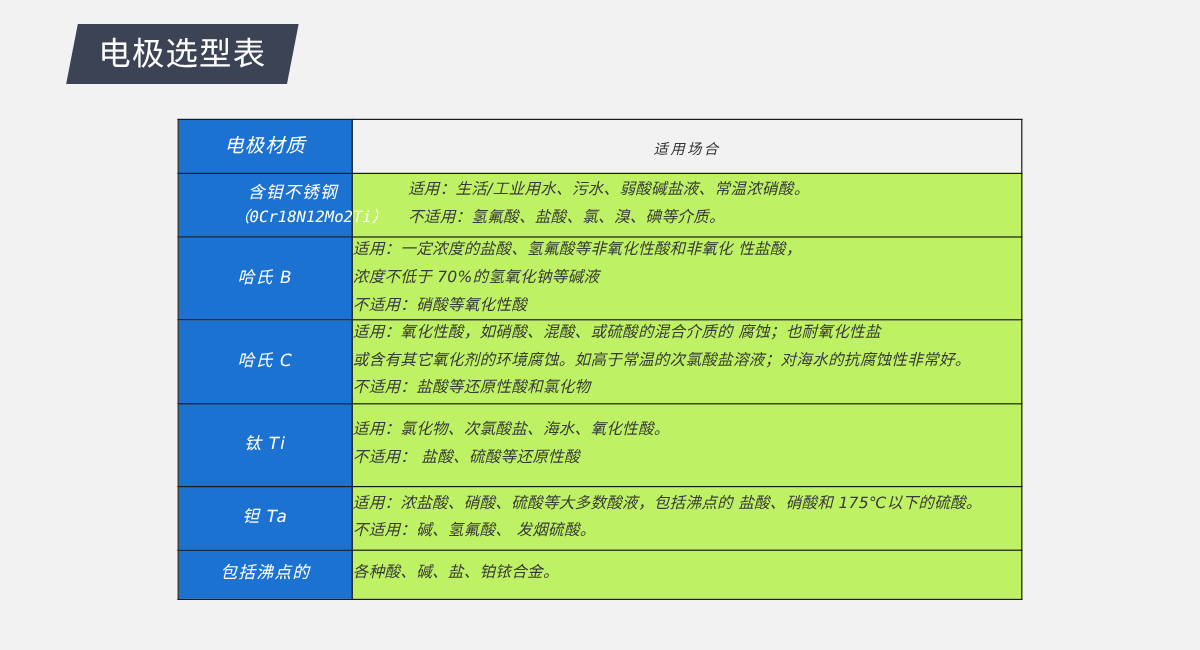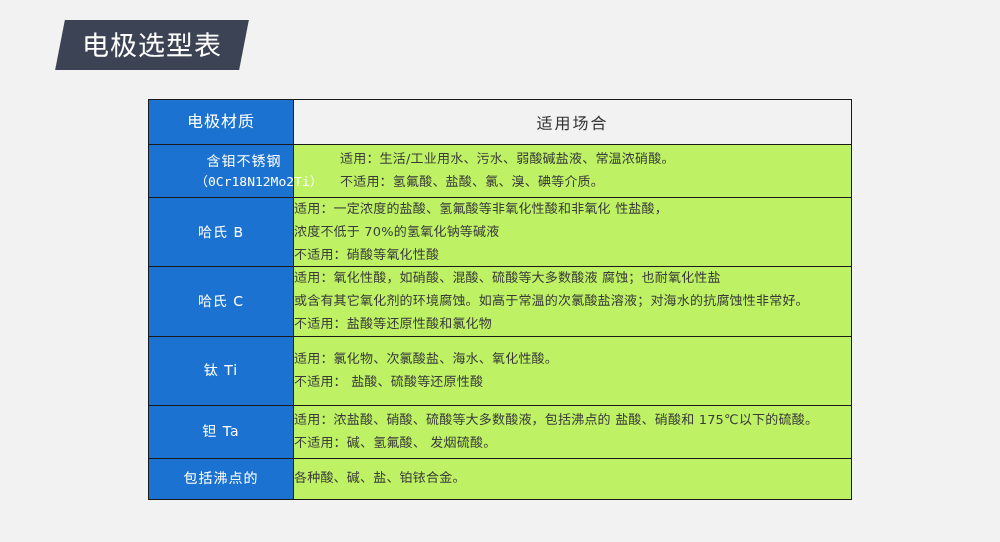--- a/index.html
+++ b/index.html
@@ -42,20 +42,21 @@
 
   
   #selection-table {
     position: absolute;
     left: 148px;
     top: 99px;
     width: 703px;
     border-collapse: collapse;
     table-layout: fixed;
     background: #f2f2f2;
+    font-style: italic;
   }
   #selection-table td {
     border: 1px solid #1a1a1a;
     vertical-align: middle;
     padding: 0;
   }
 
   .mat-cell {
     width: 145px;
     background: #1b72d1;
@@ -92,21 +93,21 @@
   
   #header-row .mat-cell {
     font-size: 16px;
     letter-spacing: 2px;
     padding: 10px 2px;
   }
   #header-row .head-applicable {
     background: #f2f2f2;
     text-align: center;
     color: #333333;
-    font-size: 16px;
+    font-size: 12px;
     letter-spacing: 2px;
     padding: 10px 0;
   }
 
   
   tr#row-0 .mat-cell, tr#row-0 .desc-cell { height: 52px; padding-left: 46px; }
   tr#row-1 .mat-cell, tr#row-1 .desc-cell { height: 62px; }
   tr#row-2 .mat-cell, tr#row-2 .desc-cell { height: 56px; }
   tr#row-3 .mat-cell, tr#row-3 .desc-cell { height: 68px; }
   tr#row-4 .mat-cell, tr#row-4 .desc-cell { height: 52px; }
@@ -150,21 +151,21 @@
           <div class="line">适用：一定浓度的盐酸、氢氟酸等非氧化性酸和非氧化 性盐酸，</div>
           <div class="line">浓度不低于 70%的氢氧化钠等碱液</div>
           <div class="line">不适用：硝酸等氧化性酸</div>
         </td>
       </tr>
       <tr id="row-2">
         <td class="mat-cell">
           <span class="mat-name">哈氏 C</span>
         </td>
         <td class="desc-cell">
-          <div class="line">适用：氧化性酸，如硝酸、混酸、硫酸等大多数酸液 腐蚀；也耐氧化性盐</div>
+          <div class="line">适用：氧化性酸，如硝酸、混酸、或硫酸的混合介质的 腐蚀；也耐氧化性盐</div>
           <div class="line">或含有其它氧化剂的环境腐蚀。如高于常温的次氯酸盐溶液；对海水的抗腐蚀性非常好。</div>
           <div class="line">不适用：盐酸等还原性酸和氯化物</div>
         </td>
       </tr>
       <tr id="row-3">
         <td class="mat-cell">
           <span class="mat-name">钛 Ti</span>
         </td>
         <td class="desc-cell">
           <div class="line">适用：氯化物、次氯酸盐、海水、氧化性酸。</div>

